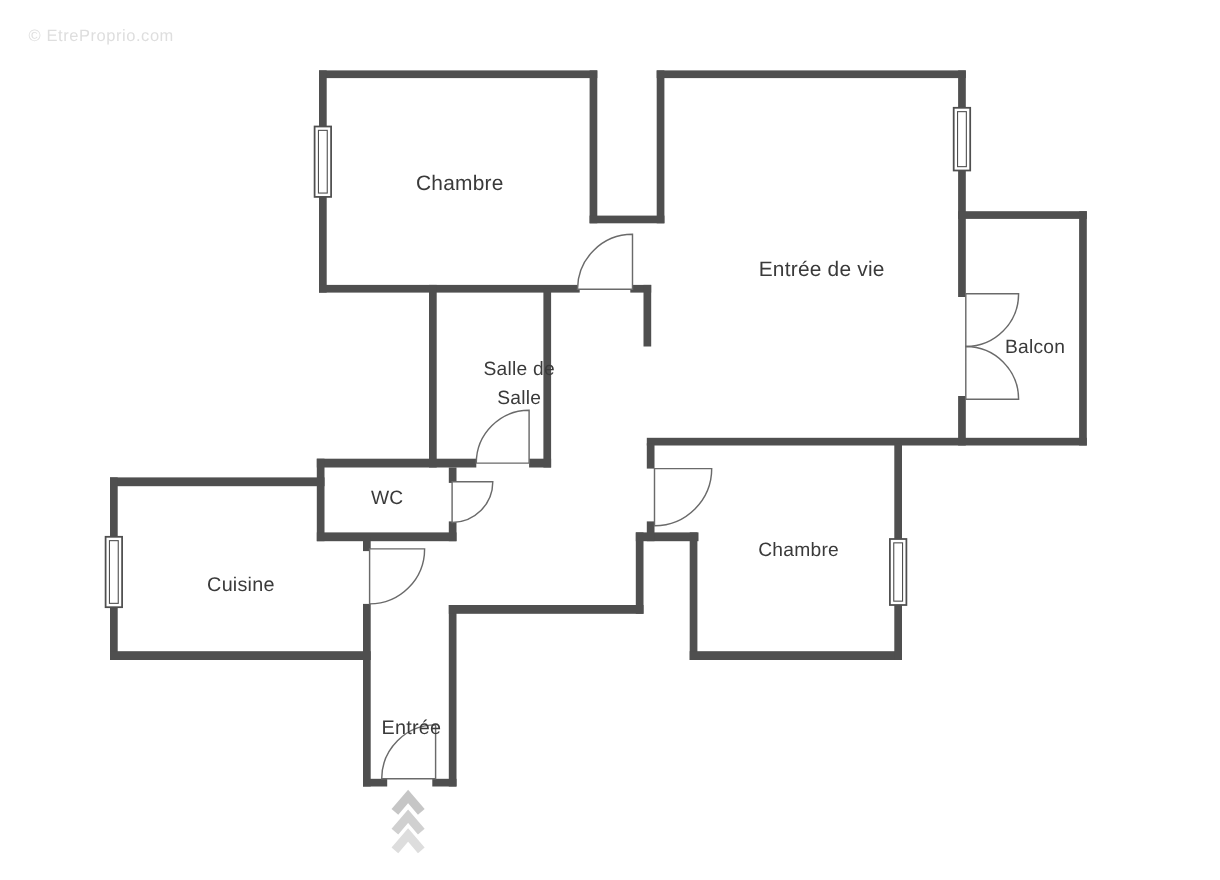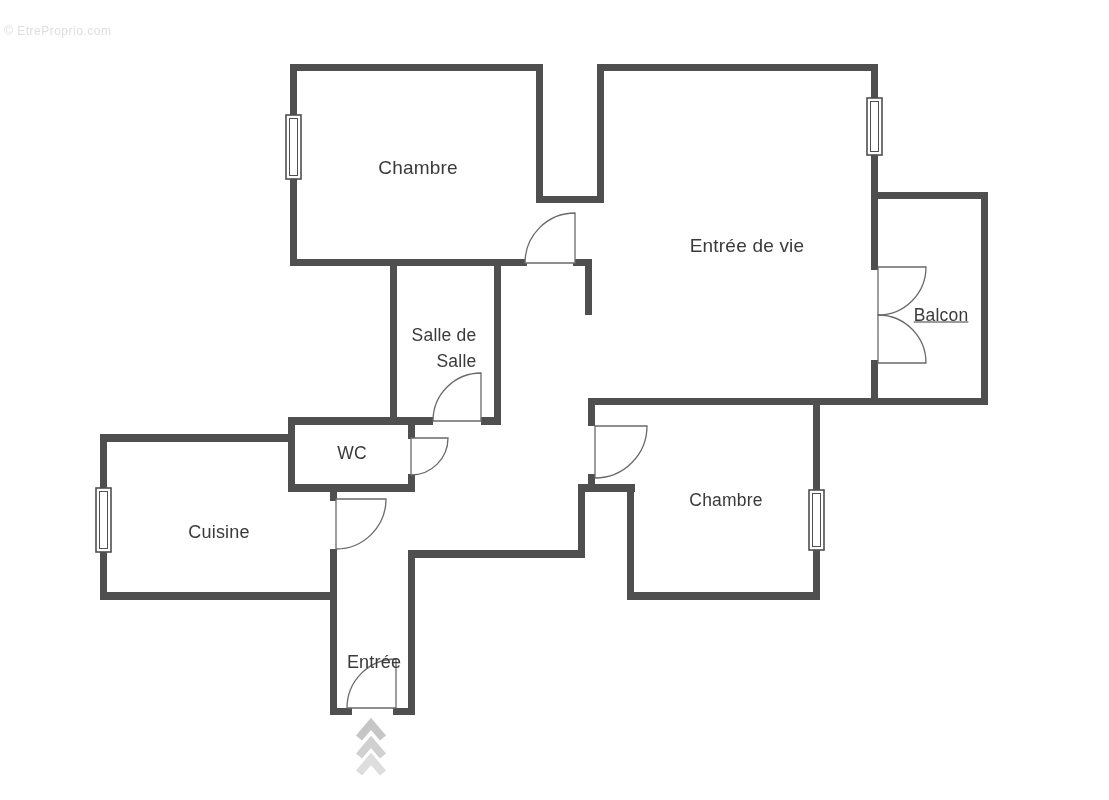--- a/index.html
+++ b/index.html
@@ -34,23 +34,23 @@
     white-space:nowrap;
     letter-spacing:0.2px;
   }
   .fs19{font-size:19px;}
   .fs18{font-size:18px;}
   .fs17{font-size:17.5px;}
   .two-line{text-align:center;line-height:26px;}
 
   #watermark-corner{
     position:absolute;z-index:5;
-    left:4px;top:24px;
+    left:26px;top:24px;
     color:var(--watermark);
-    font-size:12px;
+    font-size:15px;
     letter-spacing:0.5px;
   }
   #watermark-center{
     position:absolute;z-index:3;
     left:383px;top:381px;
     color:rgba(255,255,255,0.65);
     font-size:45px;
     font-weight:700;
     letter-spacing:1px;
     pointer-events:none;
@@ -148,23 +148,23 @@
       <polyline class="chev c2" points="359,756 371,742 383,756"></polyline>
       <polyline class="chev c3" points="359,773 371,759 383,773"></polyline>
     </g>
   </svg>
 
 
   <div class="room-label fs19" style="left:418px;top:168px;">Chambre</div>
 
   <div class="room-label fs19" style="left:747px;top:246px;">Entrée de vie</div>
 
-  <div class="room-label fs17" style="left:941px;top:315px;text-decoration:underline;">Balcon</div>
+  <div class="room-label fs17" style="left:941px;top:315px;">Balcon</div>
 
-  <div class="room-label fs17 two-line" style="left:444px;top:348px;text-align:right;">
+  <div class="room-label fs17 two-line" style="left:472px;top:348px;">
     <div>Salle de</div>
     <div>Salle</div>
   </div>
 
   <div class="room-label fs17" style="left:352px;top:453px;">WC</div>
 
   <div class="room-label fs18" style="left:219px;top:532px;">Cuisine</div>
 
   <div class="room-label fs18" style="left:374px;top:634px;margin-top:28px;">Entrée</div>
 

